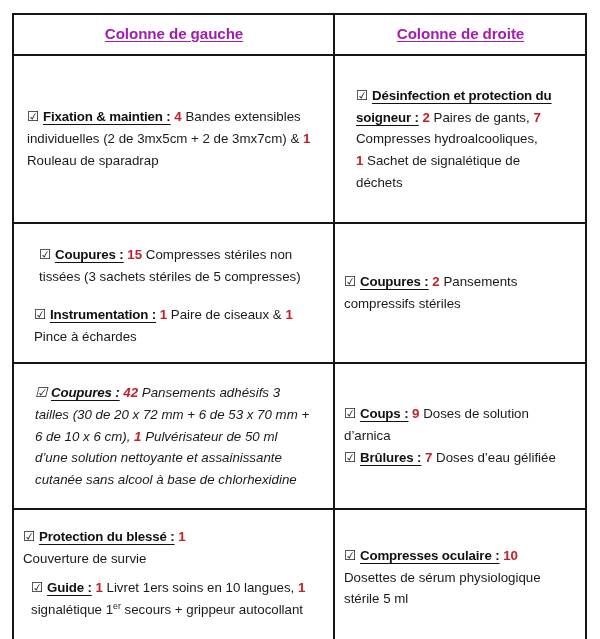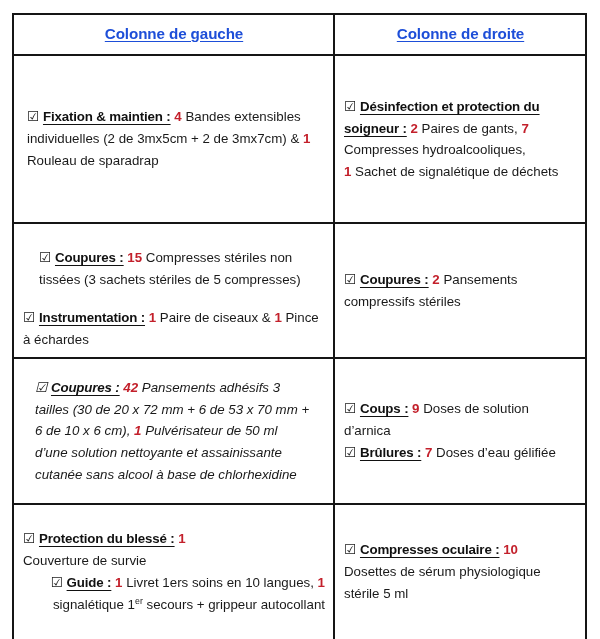--- a/index.html
+++ b/index.html
@@ -42,21 +42,21 @@
   col.col-left  { width: 321px; }
   col.col-right { width: 252px; }
 
   .hdr-cell {
     text-align: center !important;
     padding-top: 6px !important;
     padding-bottom: 7px !important;
     height: 24px;
   }
   .hdr-text {
-    color: #1d4ed8;
+    color: #a21caf;
     font-weight: bold;
     font-size: 15.2px;
     text-decoration: underline;
     text-underline-offset: 2px;
     letter-spacing: -0.1px;
   }
   .cell-body {
     margin: 0;
   }
   .lead {
@@ -108,29 +108,29 @@
     </thead>
     <tbody>
       <tr class="r1">
         <td class="left-cell">
             <div class="cell-body">
               <p style="margin: 4px;"><span class="chk">☑ </span><span class="lead">Fixation &amp; maintien :</span> <span class="num">4</span><span> Bandes extensibles individuelles (2 de 3mx5cm + 2 de 3mx7cm) &amp; </span><span class="num">1</span><span> Rouleau de sparadrap</span></p>
             </div>
           </td>
         <td class="right-cell">
             <div class="cell-body">
-              <p style="margin: 0px;"><span class="chk">☑ </span><span class="lead">Désinfection et protection du soigneur :</span> <span class="num">2</span><span> Paires de gants, </span><span class="num">7</span><span> Compresses hydroalcooliques,</span><br><span class="num">1</span><span> Sachet de signalétique de déchets</span></p>
+              <p style="margin: 12px;"><span class="chk">☑ </span><span class="lead">Désinfection et protection du soigneur :</span> <span class="num">2</span><span> Paires de gants, </span><span class="num">7</span><span> Compresses hydroalcooliques,</span><br><span class="num">1</span><span> Sachet de signalétique de déchets</span></p>
             </div>
           </td>
       </tr>
       <tr class="r2">
         <td class="left-cell">
             <div class="cell-body">
               <p style="margin: 16px;"><span class="chk">☑ </span><span class="lead">Coupures :</span> <span class="num">15</span><span> Compresses stériles non tissées (3 sachets stériles de 5 compresses)</span></p>
-              <p style="margin: 0px;"><span class="chk">☑ </span><span class="lead">Instrumentation :</span> <span class="num">1</span><span> Paire de ciseaux &amp; </span><span class="num">1</span><span> Pince à échardes</span></p>
+              <p style="margin: 11px;"><span class="chk">☑ </span><span class="lead">Instrumentation :</span> <span class="num">1</span><span> Paire de ciseaux &amp; </span><span class="num">1</span><span> Pince à échardes</span></p>
             </div>
           </td>
         <td class="right-cell">
             <div class="cell-body">
               <p style="margin: 0px;"><span class="chk">☑ </span><span class="lead">Coupures :</span> <span class="num">2</span><span> Pansements compressifs stériles</span></p>
             </div>
           </td>
       </tr>
       <tr class="r3">
         <td class="left-cell">
@@ -142,21 +142,21 @@
             <div class="cell-body">
               <p style="margin: 0px;"><span class="chk">☑ </span><span class="lead">Coups :</span> <span class="num">9</span><span> Doses de solution d’arnica</span></p>
               <p style="margin: 0px;"><span class="chk">☑ </span><span class="lead">Brûlures :</span> <span class="num">7</span><span> Doses d’eau gélifiée</span></p>
             </div>
           </td>
       </tr>
       <tr class="r4">
         <td class="left-cell">
             <div class="cell-body">
               <p style="margin: 0px;"><span class="chk">☑ </span><span class="lead">Protection du blessé :</span> <span class="num">1</span><br><span>Couverture de survie</span></p>
-              <p style="margin: 0px; text-align: right;"><span class="chk">☑ </span><span class="lead">Guide :</span> <span class="num">1</span><span> Livret 1ers soins en 10 langues, </span><span class="num">1</span><span> signalétique 1</span><sup class="ord">er</sup><span> secours + grippeur autocollant</span></p>
+              <p style="margin: 8px;"><span class="chk">☑ </span><span class="lead">Guide :</span> <span class="num">1</span><span> Livret 1ers soins en 10 langues, </span><span class="num">1</span><span> signalétique 1</span><sup class="ord">er</sup><span> secours + grippeur autocollant</span></p>
             </div>
           </td>
         <td class="right-cell">
             <div class="cell-body">
               <p style="margin: 0px;"><span class="chk">☑ </span><span class="lead">Compresses oculaire :</span> <span class="num">10</span><br><span>Dosettes de sérum physiologique stérile 5 ml</span></p>
             </div>
           </td>
       </tr>
     </tbody>
   </table>

